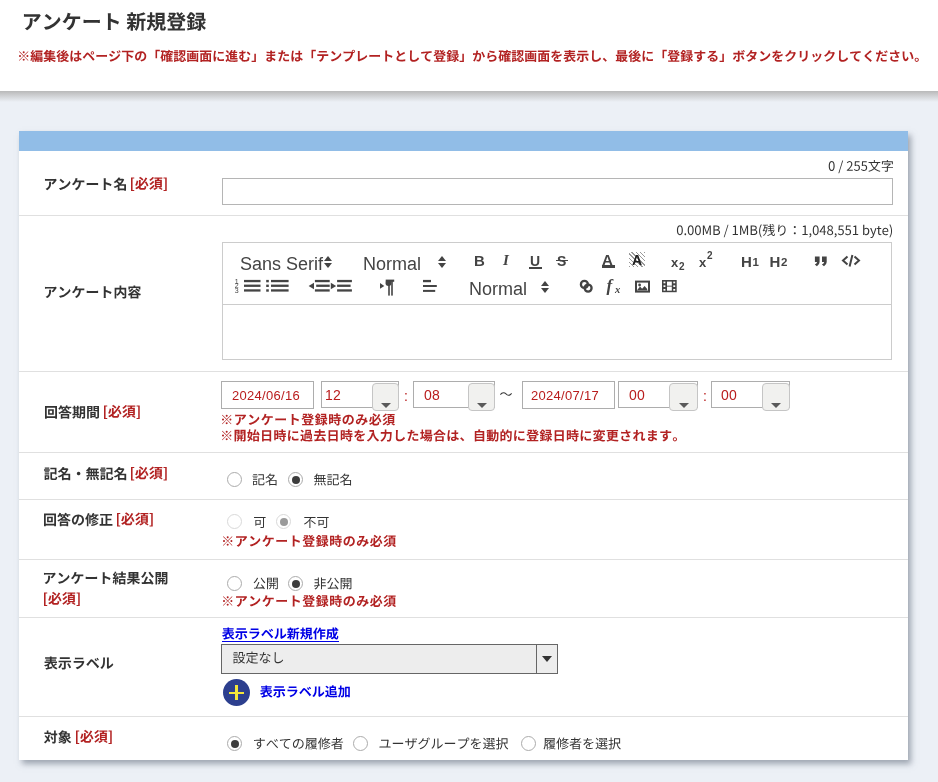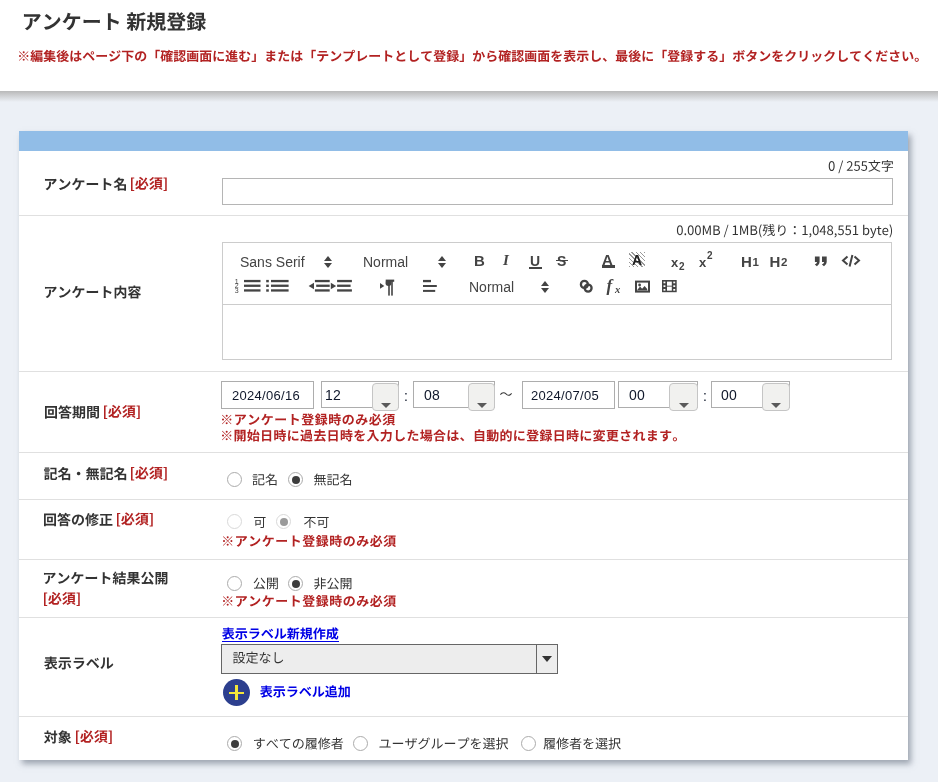--- a/index.html
+++ b/index.html
@@ -1,18 +1,18 @@
 <!DOCTYPE html>
 <html><head><meta charset="utf-8"><style>
 body{margin:0;width:938px;height:782px;position:relative;background:#ecf0f6;
 font-family:"Liberation Sans",sans-serif;overflow:hidden}
 .abs{position:absolute}
 .hr{position:absolute;left:19px;width:889px;height:1px;background:#e0e0e0}
-.num{position:absolute;font-size:13px;color:#0f172a;letter-spacing:0.3px}
-.tb{position:absolute;color:#444;font-size:14px}
+.num{position:absolute;font-size:13px;color:#b91c1c;letter-spacing:0.3px}
+.tb{position:absolute;color:#444;font-size:18px}
 svg.txt{position:absolute;left:0;top:0}
 
 </style></head><body>
 <div class="abs" style="left:0;top:0;width:938px;height:91px;background:#fff"></div>
 <div class="abs" style="left:0;top:91px;width:938px;height:11px;background:linear-gradient(#b9b9b9,rgba(185,185,185,0))"></div>
 <div class="abs" style="left:19px;top:131px;width:889px;height:629px;background:#fff;box-shadow:3px 4px 6px rgba(105,115,130,.6)"></div>
 <div class="abs" style="left:19px;top:131px;width:889px;height:20px;background:#91bde7"></div>
 <div class="hr" style="top:215px"></div>
 <div class="hr" style="top:371px"></div>
 <div class="hr" style="top:452px"></div>
@@ -122,21 +122,21 @@
 <div style="position:absolute;left:321px;top:381px;width:78px;height:27px;border:1px solid #adadad;background:#fff;box-sizing:border-box"></div>
 <span class="num" style="left:325px;top:387px;font-size:14px">12</span>
 <div style="position:absolute;left:372px;top:383px;width:27px;height:28px;border:1px solid #c5c5c5;border-radius:4px;background:#f1f1ef;box-sizing:border-box"></div>
 <span style="position:absolute;left:380.5px;top:403.0px;width:0;height:0;border-left:5px solid transparent;border-right:5px solid transparent;border-top:5.5px solid #5a5a5a"></span>
 <span class="num" style="left:404px;top:388px;font-size:14px">:</span>
 <div style="position:absolute;left:413px;top:381px;width:82px;height:27px;border:1px solid #adadad;background:#fff;box-sizing:border-box"></div>
 <span class="num" style="left:424px;top:387px;font-size:14px">08</span>
 <div style="position:absolute;left:468px;top:383px;width:27px;height:28px;border:1px solid #c5c5c5;border-radius:4px;background:#f1f1ef;box-sizing:border-box"></div>
 <span style="position:absolute;left:476.5px;top:403.0px;width:0;height:0;border-left:5px solid transparent;border-right:5px solid transparent;border-top:5.5px solid #5a5a5a"></span>
 <div style="position:absolute;left:522px;top:381px;width:93px;height:28px;border:1px solid #adadad;background:#fff;box-sizing:border-box"></div>
-<span class="num" style="left:531px;top:388px">2024/07/05</span>
+<span class="num" style="left:531px;top:388px">2024/07/17</span>
 <div style="position:absolute;left:618px;top:381px;width:80px;height:27px;border:1px solid #adadad;background:#fff;box-sizing:border-box"></div>
 <span class="num" style="left:629px;top:387px;font-size:14px">00</span>
 <div style="position:absolute;left:669px;top:383px;width:29px;height:28px;border:1px solid #c5c5c5;border-radius:4px;background:#f1f1ef;box-sizing:border-box"></div>
 <span style="position:absolute;left:678.5px;top:403.0px;width:0;height:0;border-left:5px solid transparent;border-right:5px solid transparent;border-top:5.5px solid #5a5a5a"></span>
 <span class="num" style="left:703px;top:388px;font-size:14px">:</span>
 <div style="position:absolute;left:711px;top:381px;width:79px;height:27px;border:1px solid #adadad;background:#fff;box-sizing:border-box"></div>
 <span class="num" style="left:721px;top:387px;font-size:14px">00</span>
 <div style="position:absolute;left:762px;top:383px;width:28px;height:28px;border:1px solid #c5c5c5;border-radius:4px;background:#f1f1ef;box-sizing:border-box"></div>
 <span style="position:absolute;left:771.0px;top:403.0px;width:0;height:0;border-left:5px solid transparent;border-right:5px solid transparent;border-top:5.5px solid #5a5a5a"></span>
 <span style="position:absolute;left:227.0px;top:472.0px;width:15px;height:15px;border-radius:50%;background:#fff;border:1px solid #ababab;box-sizing:border-box"></span>

